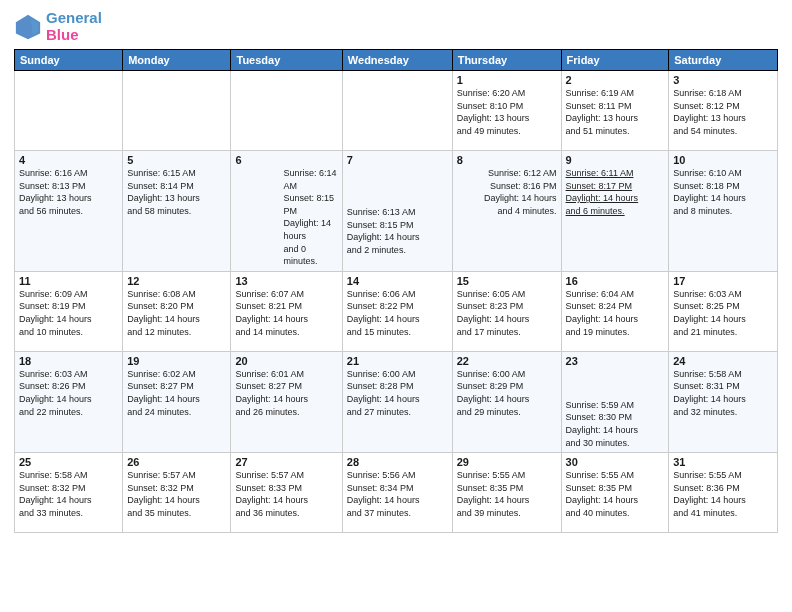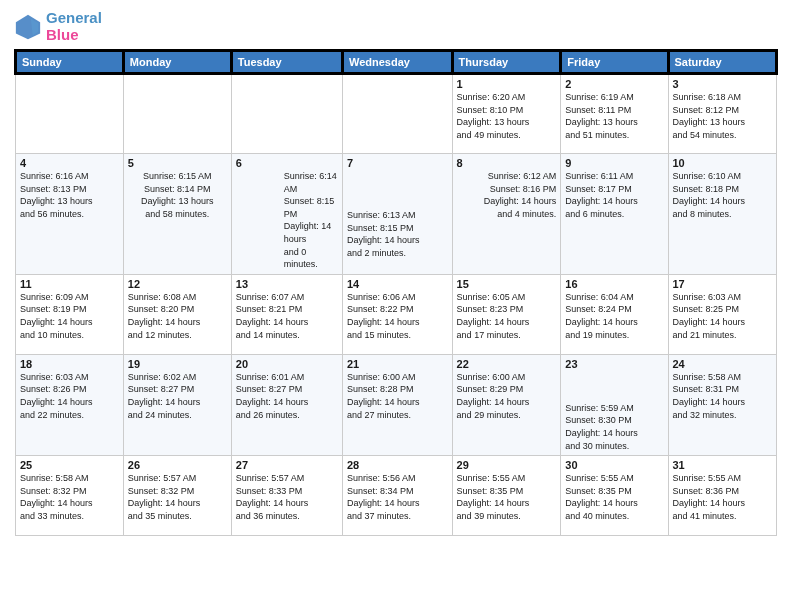--- a/index.html
+++ b/index.html
@@ -56,21 +56,21 @@
       border-collapse: collapse;
       font-size: 9.5px;
     }
     .calendar th {
       background-color: #3a7abf;
       color: #fff;
       text-align: left;
       padding: 4px 5px;
       font-size: 11px;
       font-weight: bold;
-      border: 3px solid #000000;
+      border: 1px solid #000000;
     }
     .calendar td {
       border: 1px solid #ccc;
       vertical-align: top;
       padding: 3px 4px;
       width: 113px;
       height: 80px;
       background: #fff;
     }
     .calendar tr:nth-child(even) td {
@@ -156,21 +156,21 @@
         <tr>
           <td>
             <span class="day-number">4</span>
             <div class="day-info" style="white-space: pre-line;">Sunrise: 6:16 AM
 Sunset: 8:13 PM
 Daylight: 13 hours
 and 56 minutes.</div>
           </td>
           <td>
             <span class="day-number">5</span>
-            <div class="day-info" style="white-space: pre-line; text-align: center;">Sunrise: 6:15 AM
+            <div class="day-info" style="white-space: pre-line;">Sunrise: 6:15 AM
 Sunset: 8:14 PM
 Daylight: 13 hours
 and 58 minutes.</div>
           </td>
           <td>
             <span class="day-number">6</span>
             <div class="day-info" style="white-space: pre-line; margin-left: 48px;">Sunrise: 6:14 AM
 Sunset: 8:15 PM
 Daylight: 14 hours
 and 0 minutes.</div>
@@ -184,21 +184,21 @@
           </td>
           <td>
             <span class="day-number">8</span>
             <div class="day-info" style="white-space: pre-line; text-align: right;">Sunrise: 6:12 AM
 Sunset: 8:16 PM
 Daylight: 14 hours
 and 4 minutes.</div>
           </td>
           <td>
             <span class="day-number">9</span>
-            <div class="day-info" style="white-space: pre-line;">Sunrise: 6:11 AM
+            <div class="day-info" style="white-space: pre-line; text-decoration: underline;">Sunrise: 6:11 AM
 Sunset: 8:17 PM
 Daylight: 14 hours
 and 6 minutes.</div>
           </td>
           <td>
             <span class="day-number">10</span>
             <div class="day-info" style="white-space: pre-line;">Sunrise: 6:10 AM
 Sunset: 8:18 PM
 Daylight: 14 hours
 and 8 minutes.</div>

